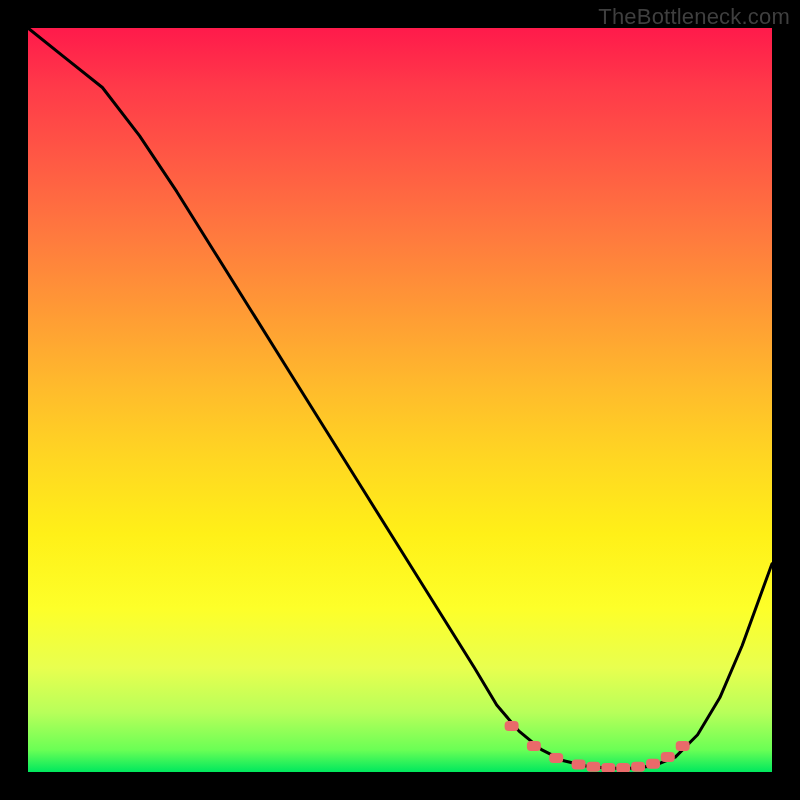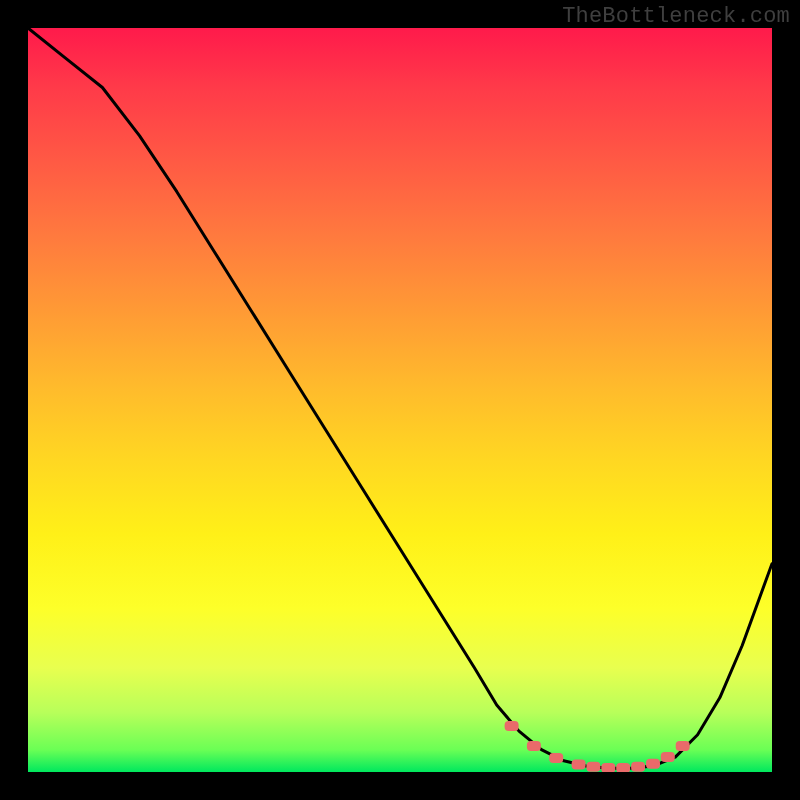--- a/index.html
+++ b/index.html
@@ -9,21 +9,20 @@
     height: 800px;
     overflow: hidden;
     background: #000;
     font-family: Arial, Helvetica, sans-serif;
   }
   .frame {
     position: relative;
     width: 800px;
     height: 800px;
     background: #000;
-    font-family: Liberation Mono, monospace;
   }
   .plot {
     position: absolute;
     left: 28px;
     top: 28px;
     width: 744px;
     height: 744px;
     background: linear-gradient(
       to bottom,
       #ff1a4b 0%,

